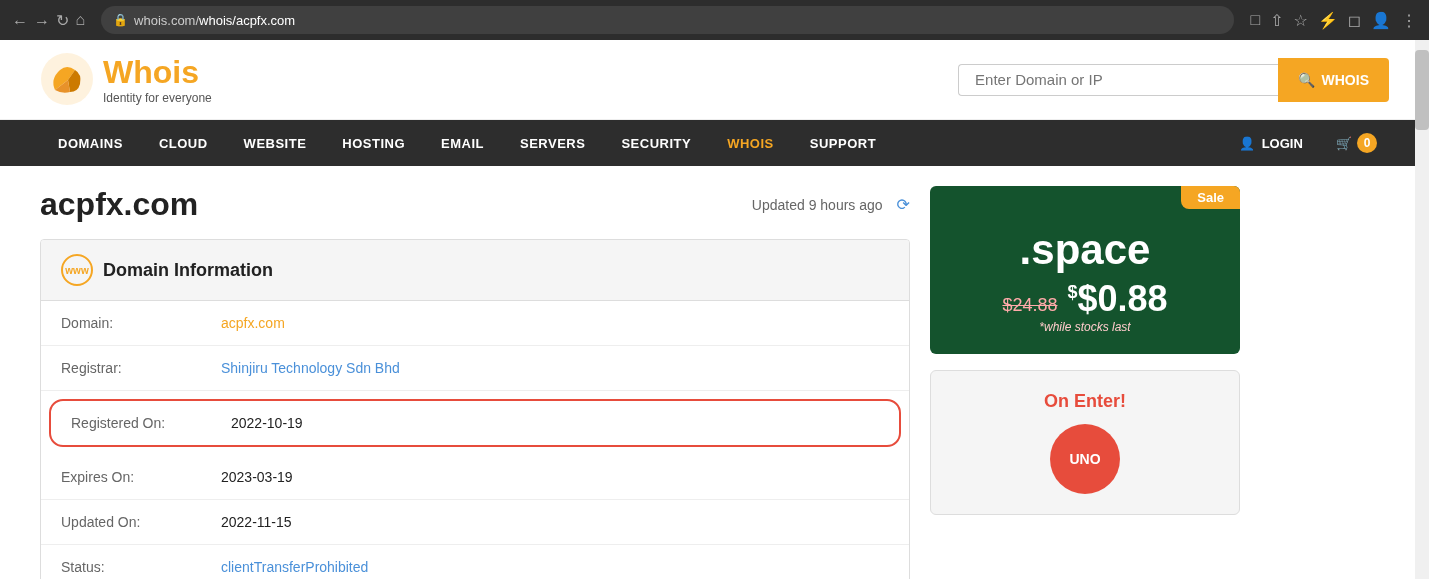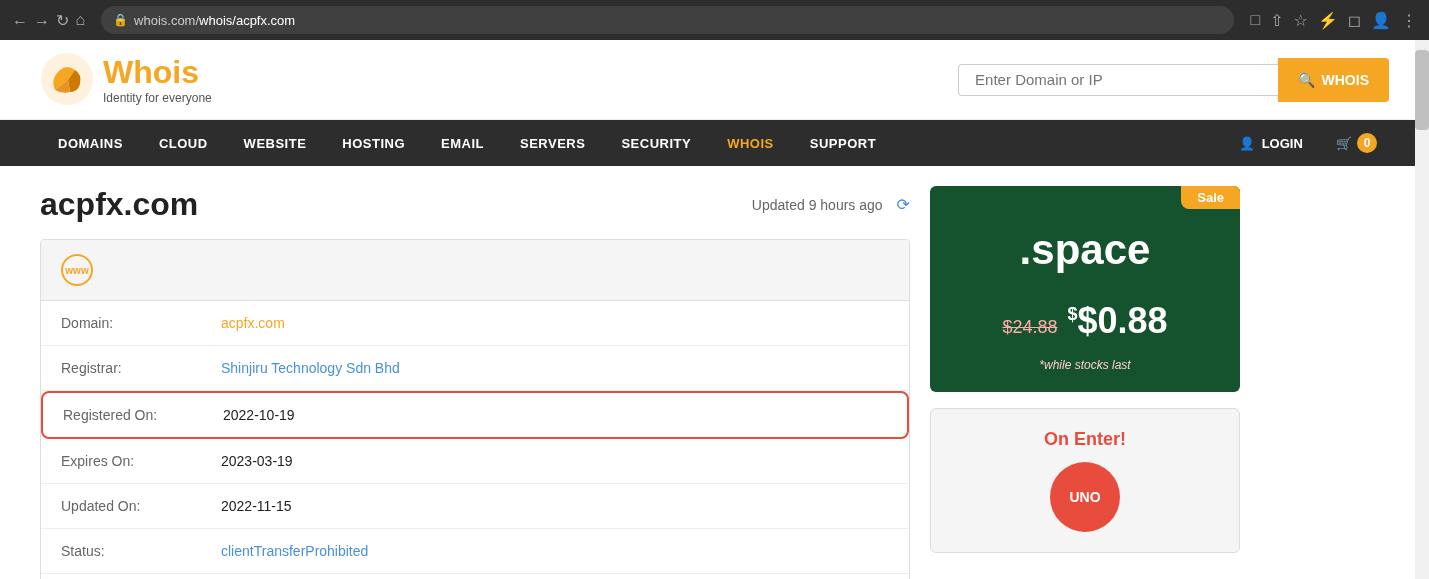--- a/index.html
+++ b/index.html
@@ -264,22 +264,22 @@
       flex-shrink: 0;
     }
     .info-value {
       color: #222;
       font-size: 14px;
     }
     .info-value.link { color: #4a90d9; }
     .info-value.orange { color: #f5a623; }
     .info-row.highlighted {
       border: 2px solid #e74c3c;
-      border-radius: 8px;
-      margin: 0;
+      border-radius: 14px;
+      margin: 8px;
     }
 
     
     .right-panel {
       width: 310px;
       flex-shrink: 0;
     }
     .ad-card-space {
       background: #14532d;
       border-radius: 6px;
@@ -298,28 +298,28 @@
       color: #fff;
       font-size: 13px;
       font-weight: bold;
       padding: 4px 16px;
       border-radius: 0 0 0 8px;
     }
     .ad-tld {
       font-size: 42px;
       font-weight: bold;
       color: #fff;
-      margin: 20px 0 26px;
+      margin: 20px 0 4px;
     }
     .ad-price-row {
       display: flex;
       align-items: baseline;
       justify-content: center;
       gap: 10px;
-      margin-bottom: 16px;
+      margin-bottom: 0;
     }
     .old-price {
       font-size: 18px;
       color: #ffaaaa;
       text-decoration: line-through;
     }
     .new-price {
       font-size: 36px;
       font-weight: bold;
       color: #fff;
@@ -471,20 +471,21 @@
       <h1 class="domain-title">acpfx.com</h1>
       <div class="updated-info">
         <span>Updated 9 hours ago</span>
         <span class="refresh-icon">⟳</span>
       </div>
     </div>
 
     <div class="info-card">
       <div class="info-card-header">
         <div class="www-icon">www</div>
+        <span class="info-card-title">Domain Information</span>
       </div>
 
       <div class="info-row">
         <span class="info-label">Domain:</span>
         <span class="info-value orange">acpfx.com</span>
       </div>
 
       <div class="info-row">
         <span class="info-label">Registrar:</span>
         <span class="info-value link">Shinjiru Technology Sdn Bhd</span>

